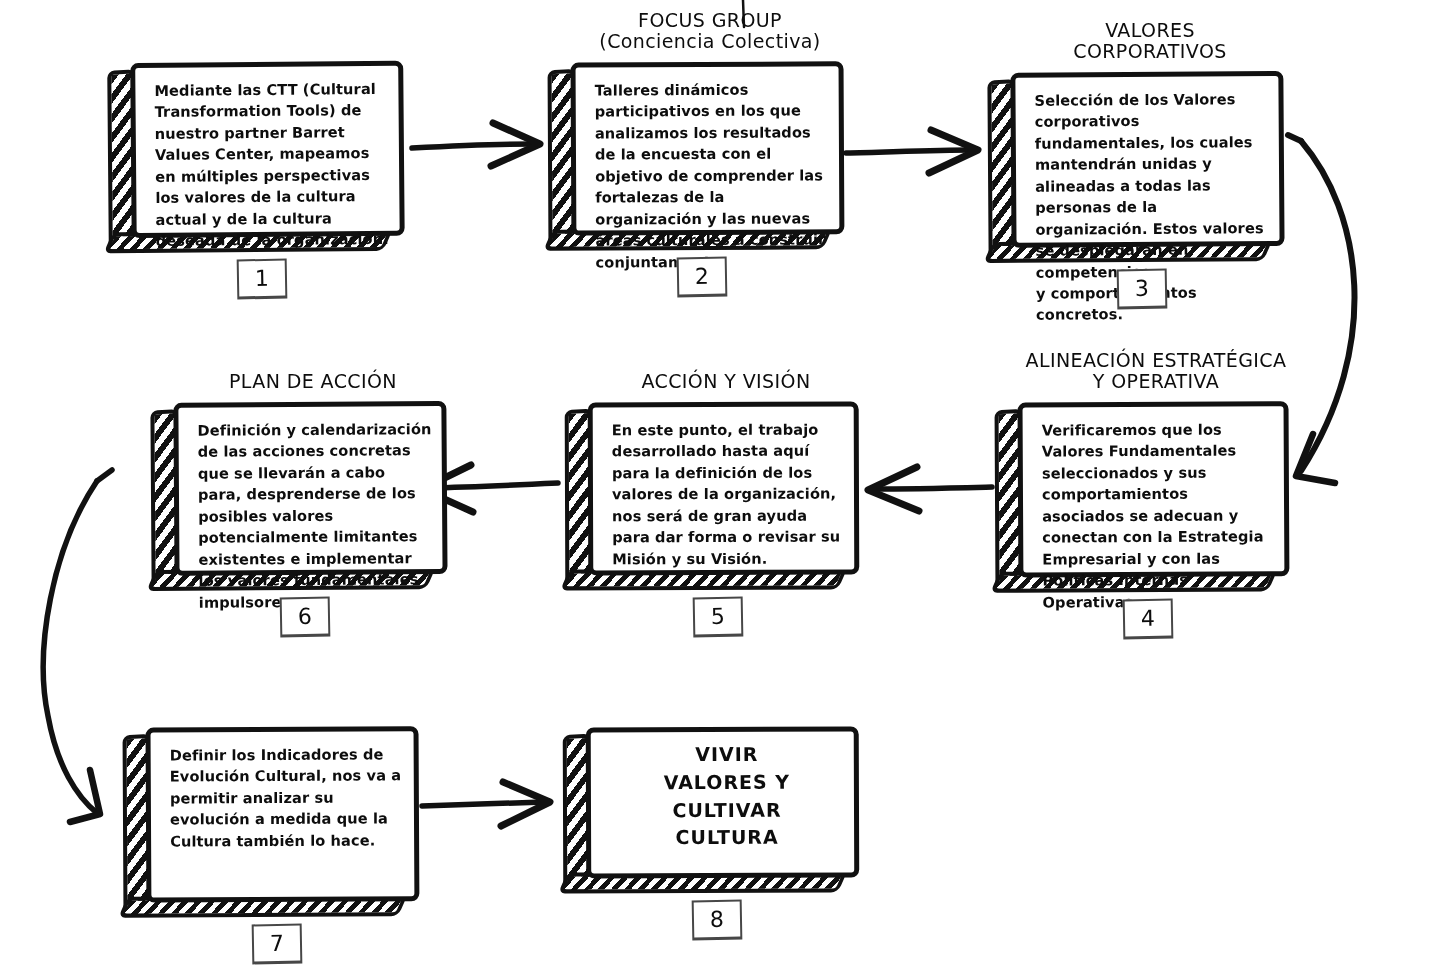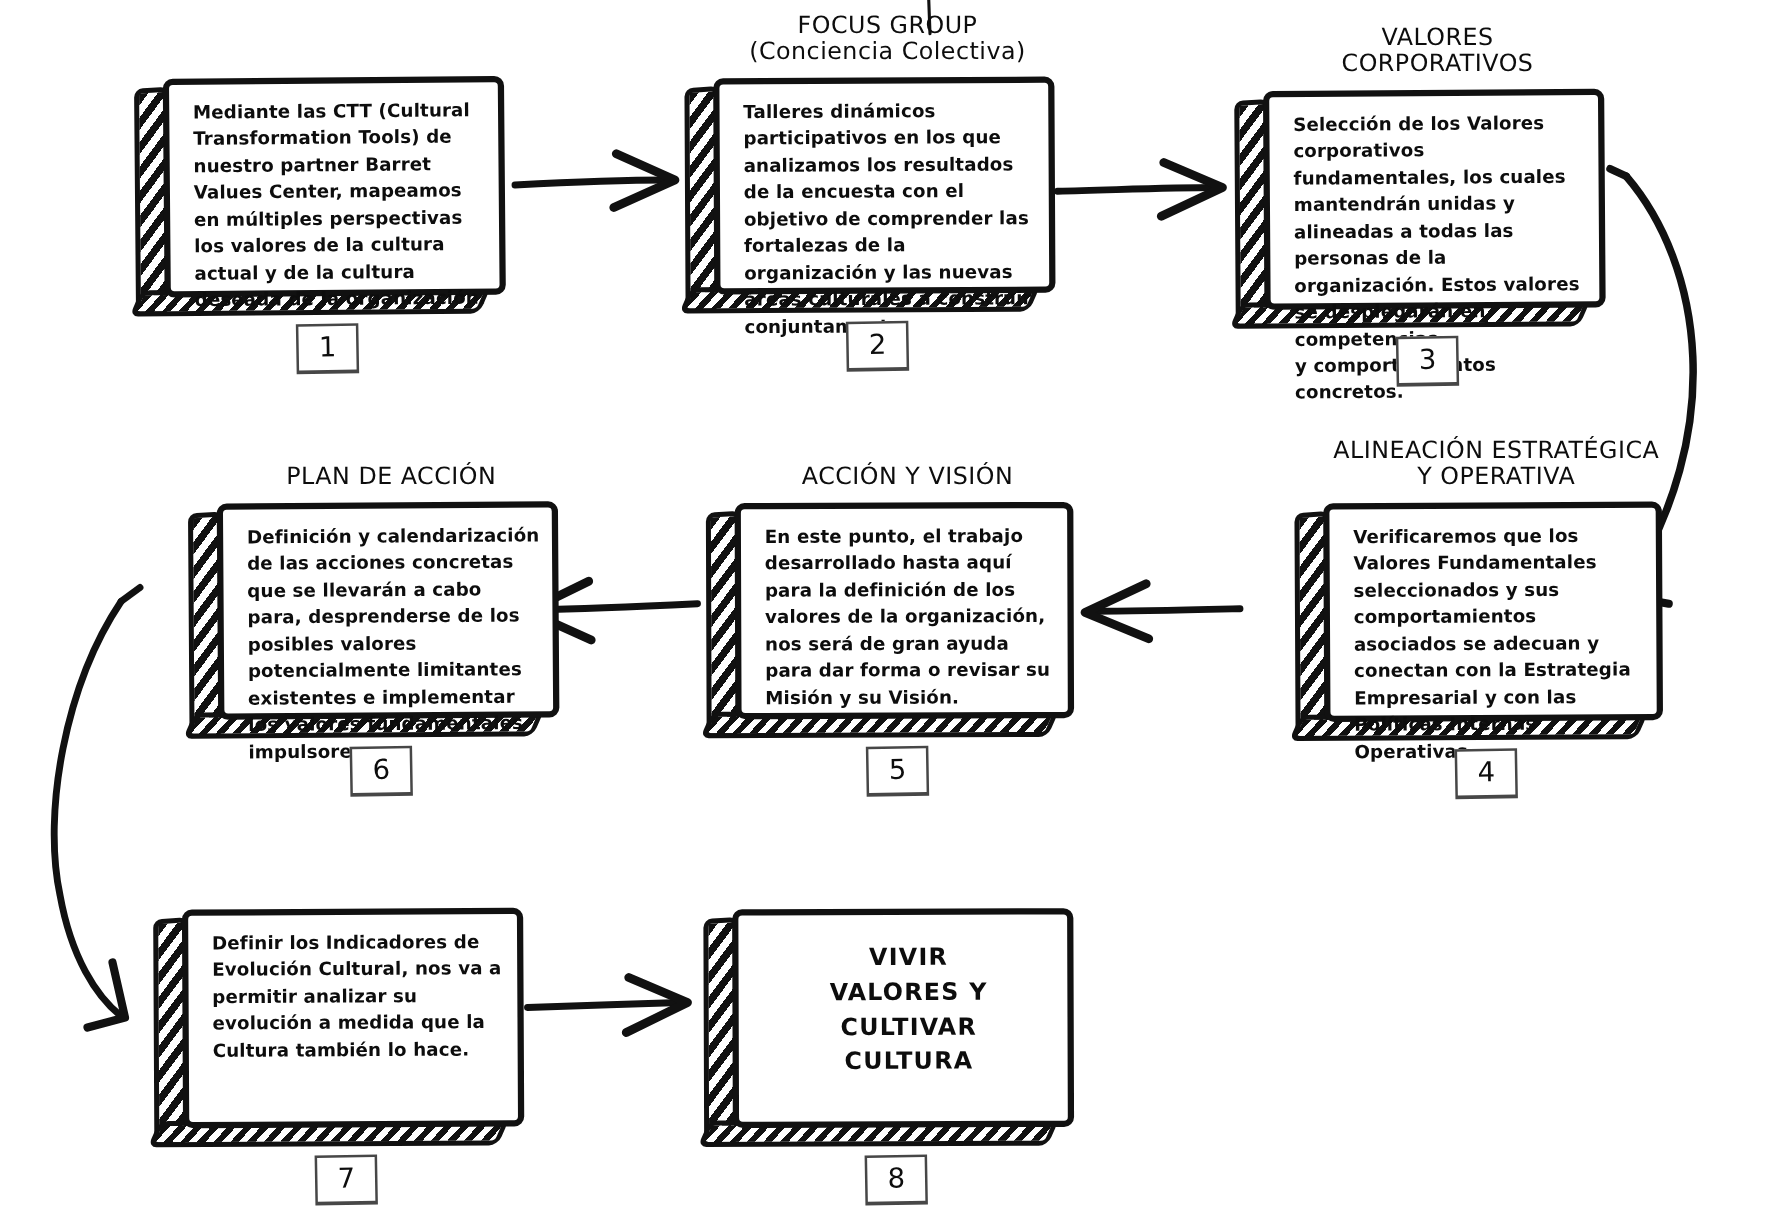--- a/index.html
+++ b/index.html
@@ -144,21 +144,21 @@
       <div class="face">
         <div class="step-body">Selección de los Valores corporativos fundamentales, los cuales mantendrán unidas y alineadas a todas las personas de la organización. Estos valores se desplegarán en competencias
 y comportamientos concretos.</div>
       </div>
     </div>
     <div class="badge">
       <span>3</span>
     </div>
   </div>
 
-  <div class="step s4" style="left:995px; top:402px; width:294px; height:190px;margin-left:41px;">
+  <div class="step s4" style="left:995px; top:402px; width:294px; height:190px;">
     <div class="step-title">ALINEACIÓN ESTRATÉGICA
 Y OPERATIVA</div>
     <div class="slab">
       <div class="edge-left"></div>
       <div class="edge-bottom"></div>
       <div class="face">
         <div class="step-body">Verificaremos que los Valores Fundamentales seleccionados y sus comportamientos asociados se adecuan y conectan con la Estrategia Empresarial y con las Políticas Internas Operativas.</div>
       </div>
     </div>
     <div class="badge">
@@ -200,21 +200,21 @@
       <div class="edge-bottom"></div>
       <div class="face">
         <div class="step-body">Definir los Indicadores de Evolución Cultural, nos va a permitir analizar su evolución a medida que la Cultura también lo hace.</div>
       </div>
     </div>
     <div class="badge">
       <span>7</span>
     </div>
   </div>
 
-  <div class="step s8" style="left:563px; top:727px; width:296px; height:190px;">
+  <div class="step s8" style="left:563px; top:727px; width:296px; height:166px;">
     <div class="step-title"></div>
     <div class="slab">
       <div class="edge-left"></div>
       <div class="edge-bottom"></div>
       <div class="face face-center">
         <div class="step-body big-body">VIVIR
 VALORES Y
 CULTIVAR
 CULTURA</div>
       </div>

